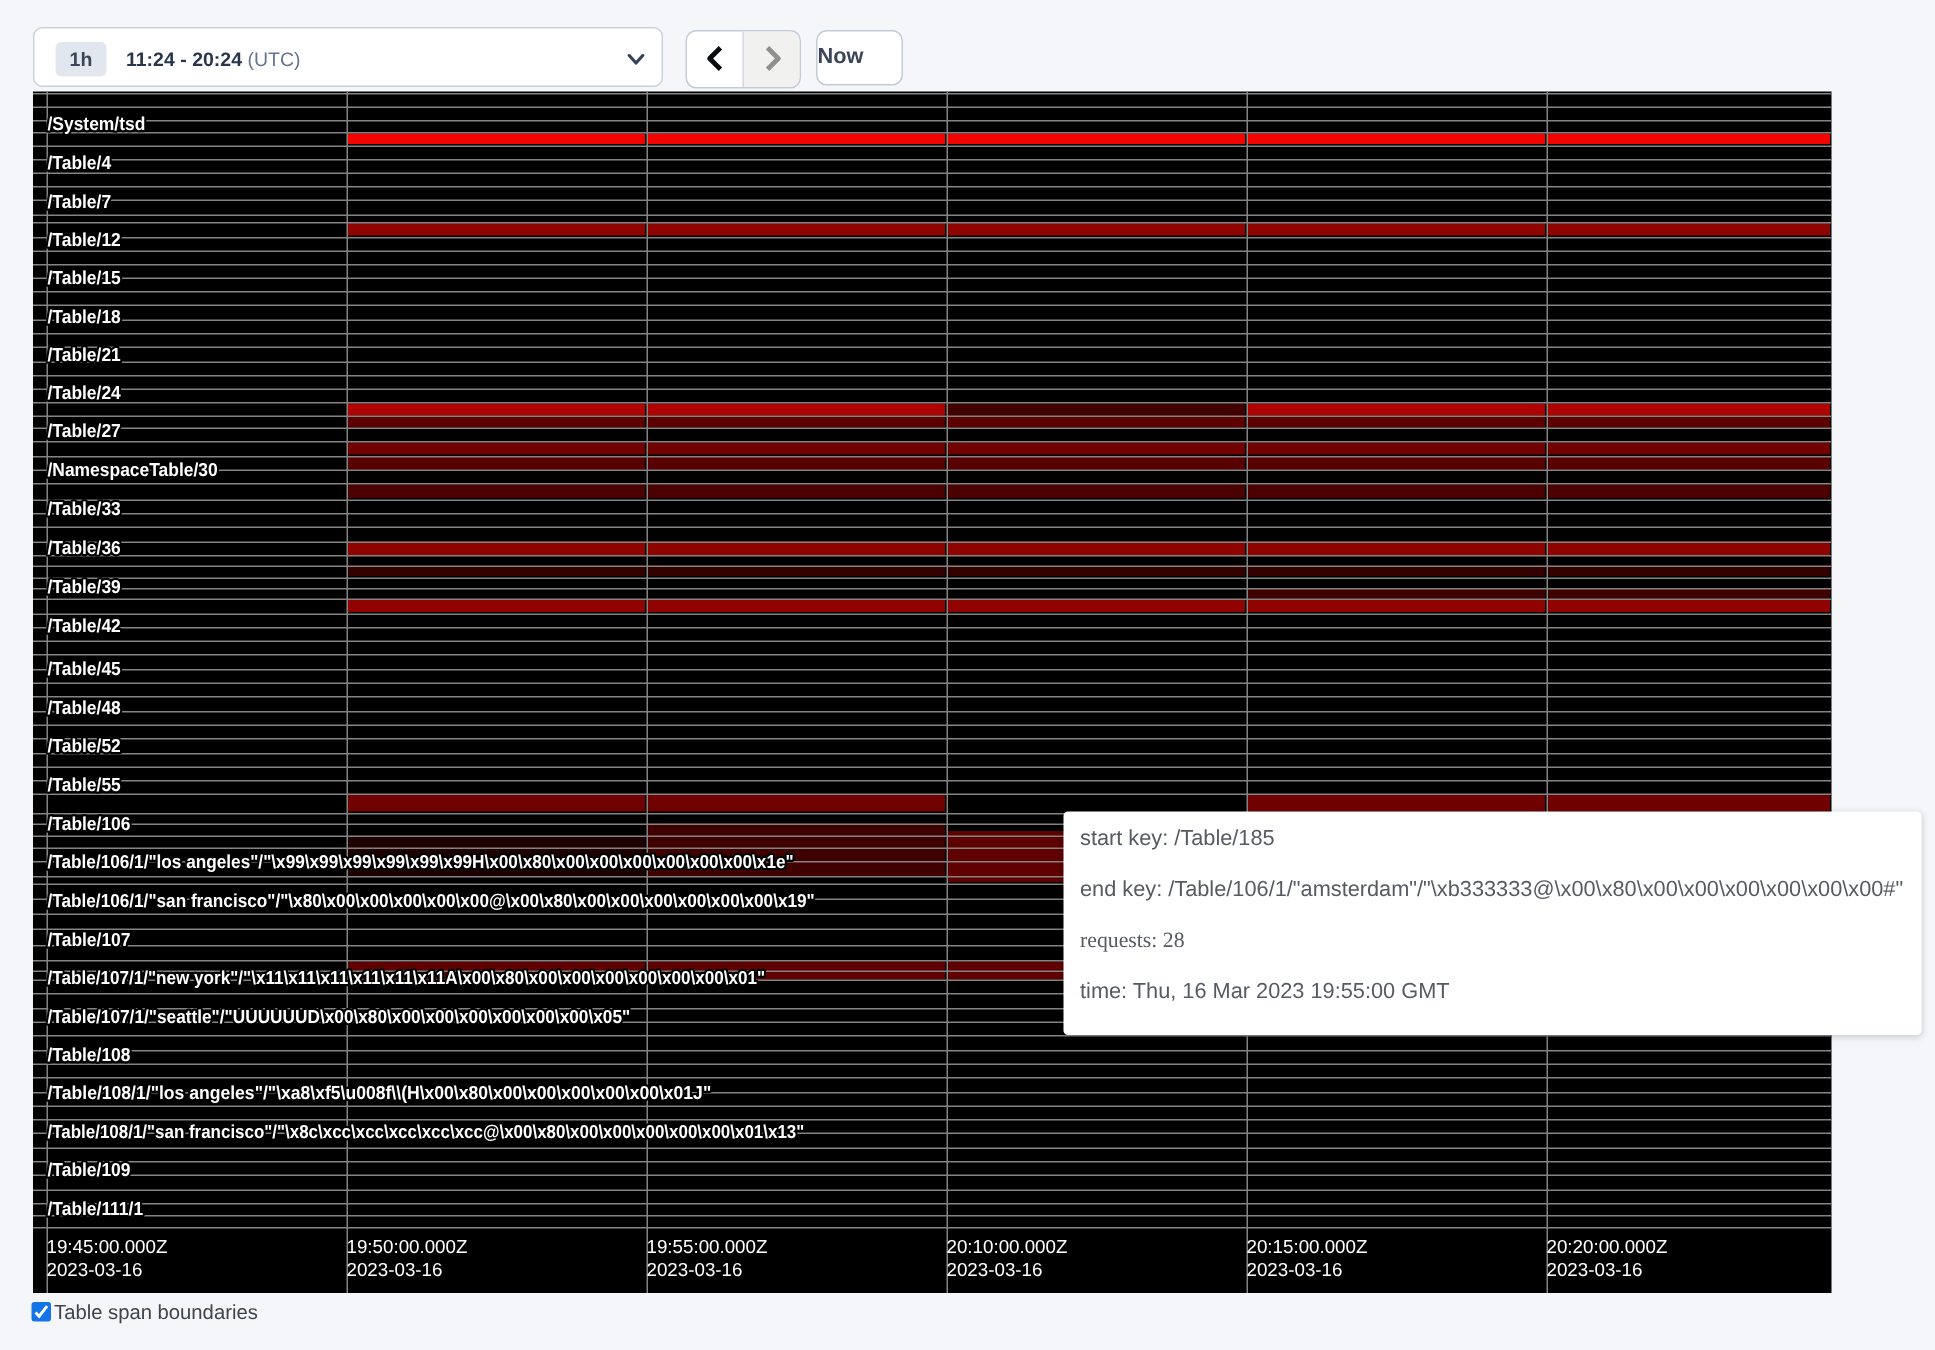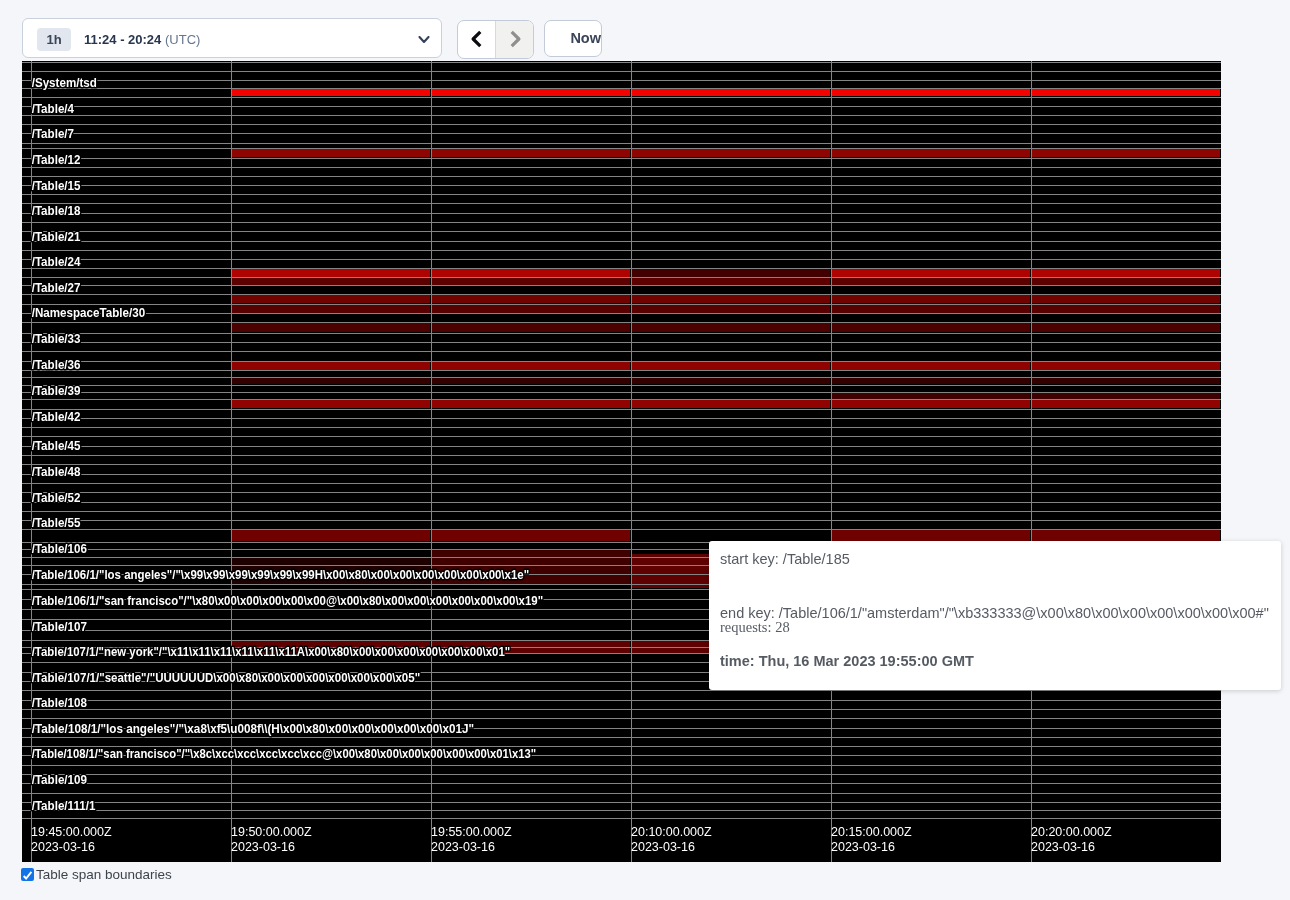--- a/index.html
+++ b/index.html
@@ -8,21 +8,21 @@
   </svg>
 <div class="abs" style="left:457px;top:20px;width:75px;height:37px;background:#fff;border:1px solid #c3cbd9;border-radius:7px;overflow:hidden;">
     <div style="position:absolute;right:0;top:0;width:37px;height:37px;background:#f1f1ef;border-left:1px solid #d4d9e4;"></div>
     <svg style="position:absolute;left:11.5px;top:9px;" width="12" height="18" viewBox="0 0 12 18">
       <path d="M10.3 1.8 L3.1 9 L10.3 16.2" fill="none" stroke="#0b0c0e" stroke-width="3.2" stroke-linejoin="round"></path>
     </svg>
     <svg style="position:absolute;left:52px;top:9px;" width="12" height="18" viewBox="0 0 12 18">
       <path d="M1.7 1.8 L8.9 9 L1.7 16.2" fill="none" stroke="#8f8f8d" stroke-width="3.2" stroke-linejoin="round"></path>
     </svg>
   </div>
-<div class="abs" style="left:544px;top:20px;width:56px;height:35px;background:#fff;border:1px solid #c3cbd9;border-radius:7px;color:#3a4558;font-weight:bold;font-size:14.5px;text-align:right;line-height:35px;">Now</div>
+<div class="abs" style="left:544px;top:20px;width:56px;height:35px;background:#fff;border:1px solid #c3cbd9;border-radius:7px;color:#3a4558;font-weight:bold;font-size:14.5px;text-align:left;line-height:35px;">Now</div>
 <div id="cv">
     <div class="vl" style="left:9px;"></div>
     <div class="vl" style="left:209px;"></div>
     <div class="vl" style="left:409px;"></div>
     <div class="vl" style="left:609px;"></div>
     <div class="vl" style="left:809px;"></div>
     <div class="vl" style="left:1009px;"></div>
     <div class="bd" style="left:210.0px;top:27.5px;width:198.0px;height:7.9px;background:#f20300;"></div>
     <div class="bd" style="left:410.0px;top:27.5px;width:198.0px;height:7.9px;background:#f20300;"></div>
     <div class="bd" style="left:610.0px;top:27.5px;width:198.0px;height:7.9px;background:#f20300;"></div>
@@ -213,19 +213,19 @@
         <text x="609" y="789.6">2023-03-16</text>
         <text x="809" y="774.5">20:15:00.000Z</text>
         <text x="809" y="789.6">2023-03-16</text>
         <text x="1009" y="774.5">20:20:00.000Z</text>
         <text x="1009" y="789.6">2023-03-16</text>
       </g>
     </svg>
   </div>
 <div id="tip">
     <div class="tl" style="top:9.7px;">start key: /Table/185</div>
-    <div class="tl" style="top:43.7px;margin-top:20px;">end key: /Table/106/1/"amsterdam"/"\xb333333@\x00\x80\x00\x00\x00\x00\x00\x00#"</div>
+    <div class="tl" style="top:43.7px;">end key: /Table/106/1/"amsterdam"/"\xb333333@\x00\x80\x00\x00\x00\x00\x00\x00#"</div>
     <div class="tl" style="top:77.7px;font-family:Liberation Serif, serif;">requests: 28</div>
-    <div class="tl" style="top:111.7px;font-weight:bold;">time: Thu, 16 Mar 2023 19:55:00 GMT</div>
+    <div class="tl" style="top:111.7px;">time: Thu, 16 Mar 2023 19:55:00 GMT</div>
   </div>
 <div class="abs" style="left:21px;top:868px;width:13px;height:13px;background:#1374e8;border-radius:2px;"><svg width="13" height="13" viewBox="0 0 13 13">
       <path d="M2.7 7 L5.1 9.5 L10.4 2.8" fill="none" stroke="#fff" stroke-width="1.9"></path>
     </svg></div>
 <div class="abs" style="left:36px;top:868px;height:14px;line-height:14px;font-size:13.5px;color:#3f444b;">Table span boundaries</div>
 </body></html>

